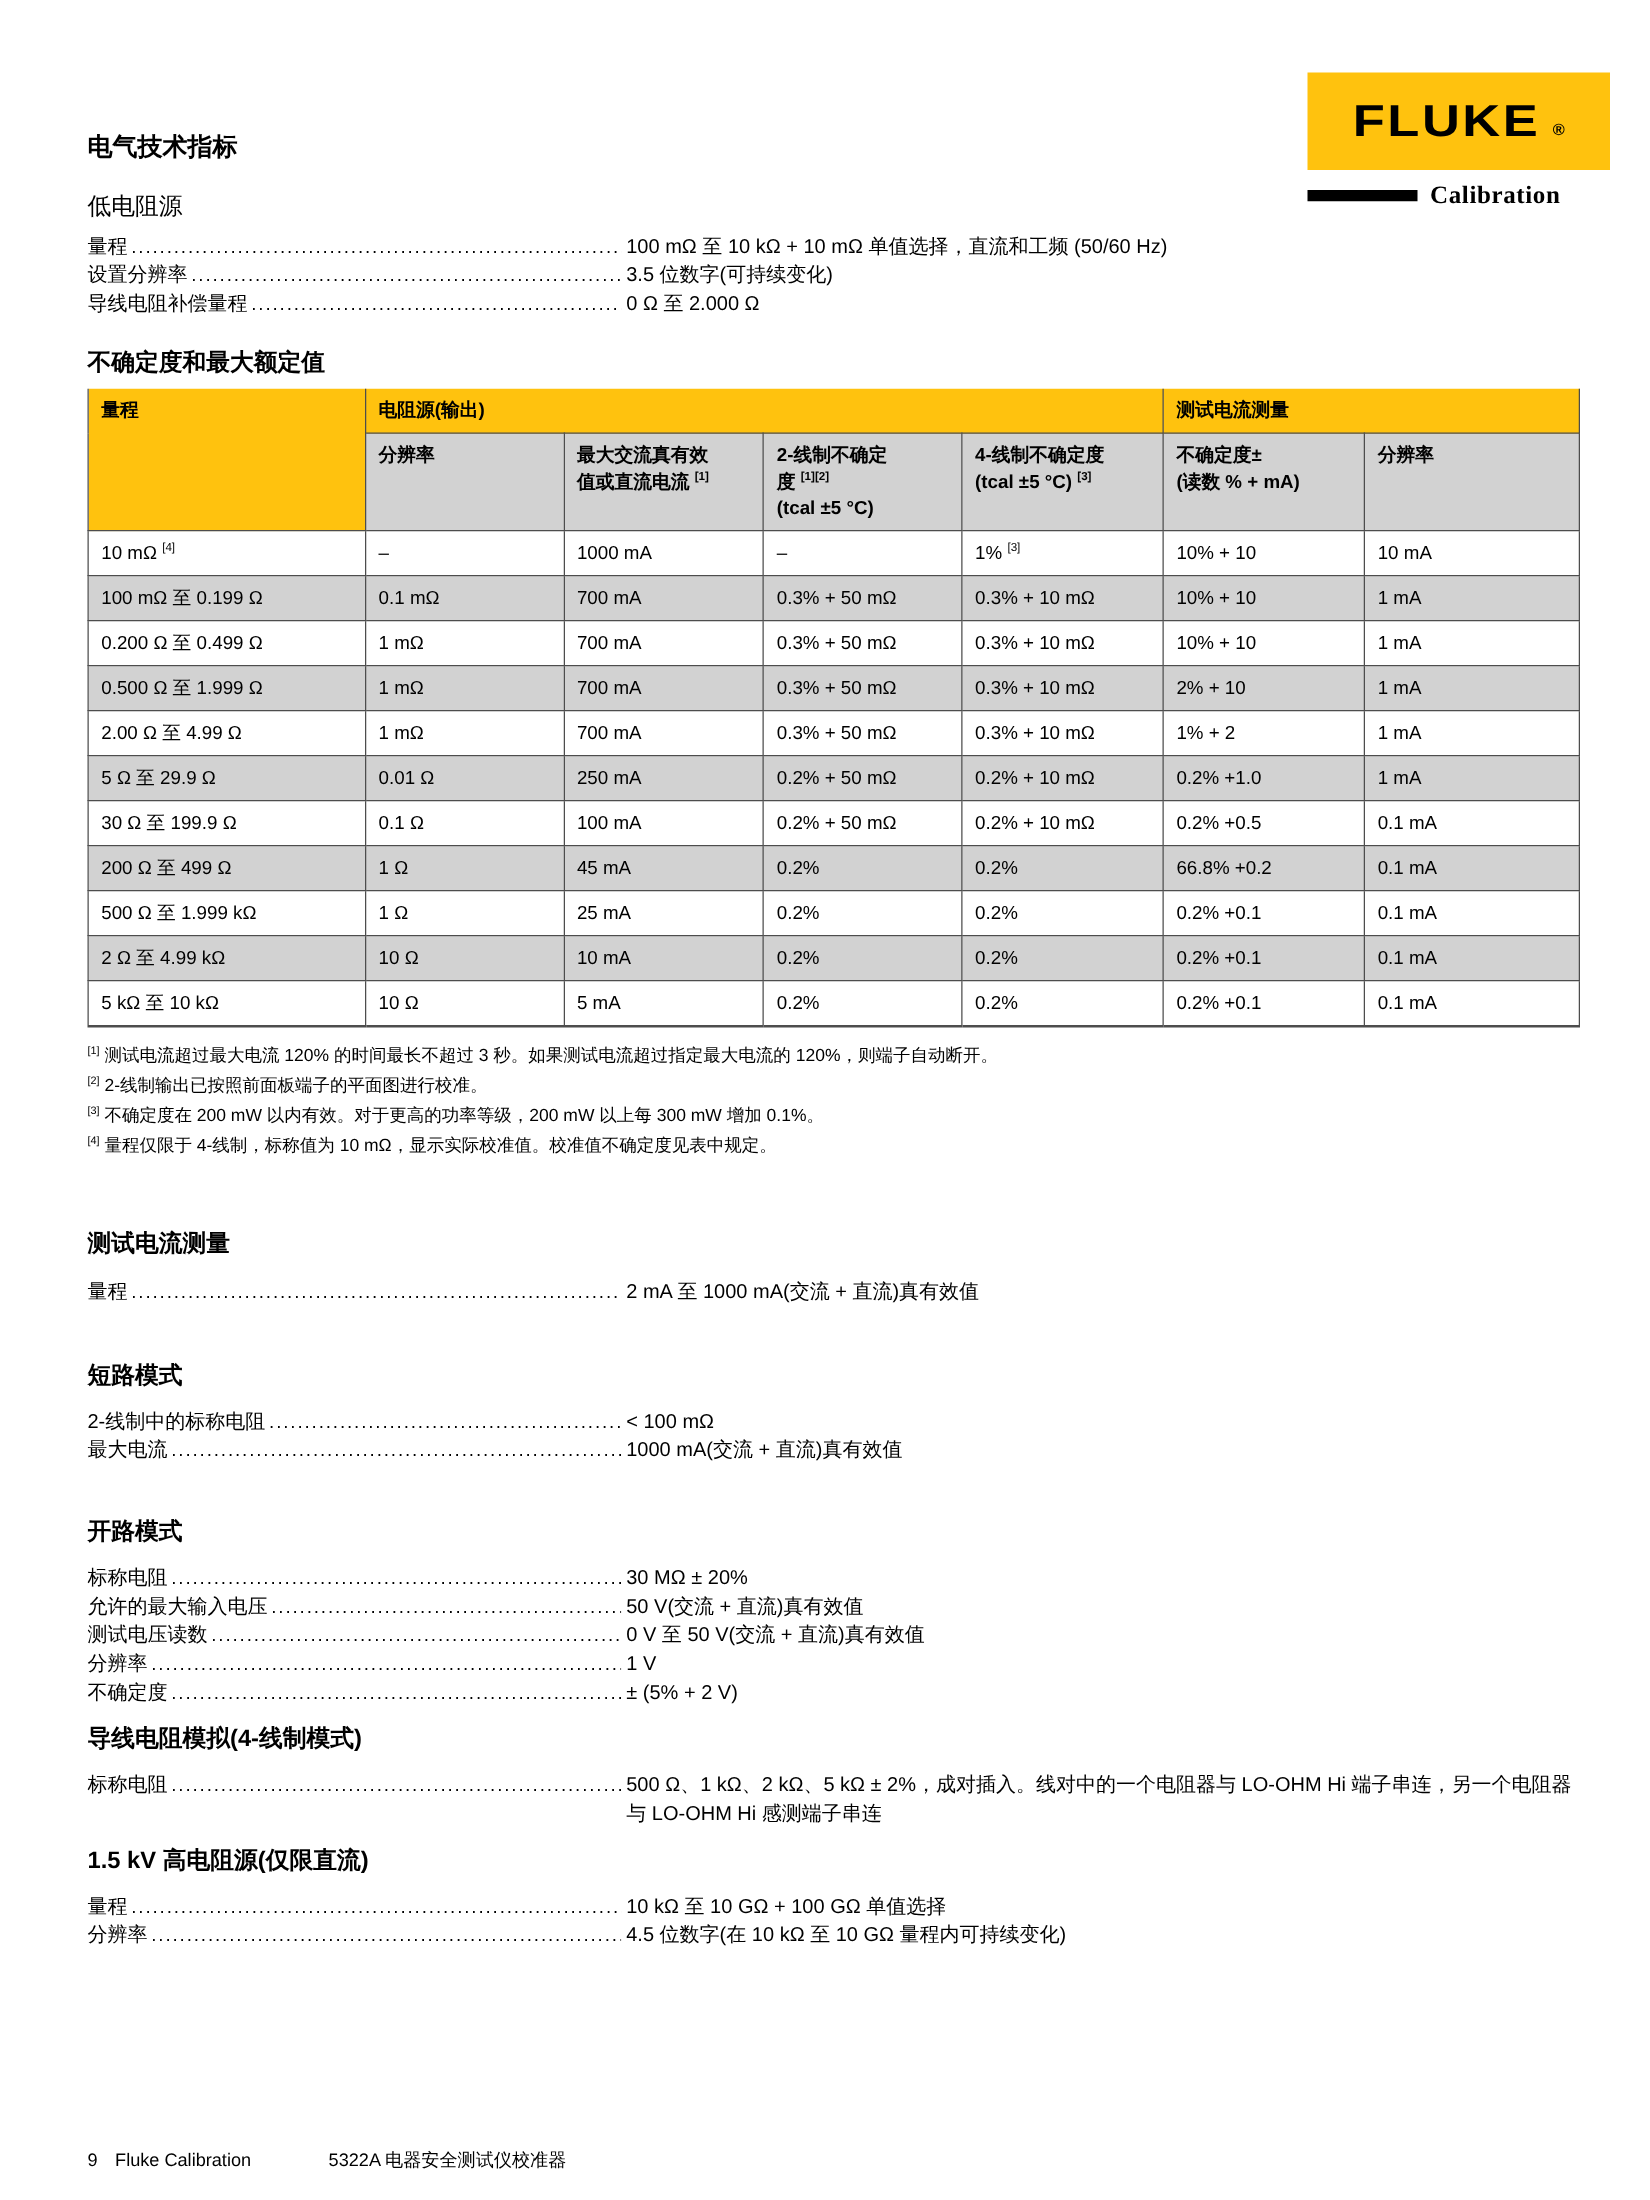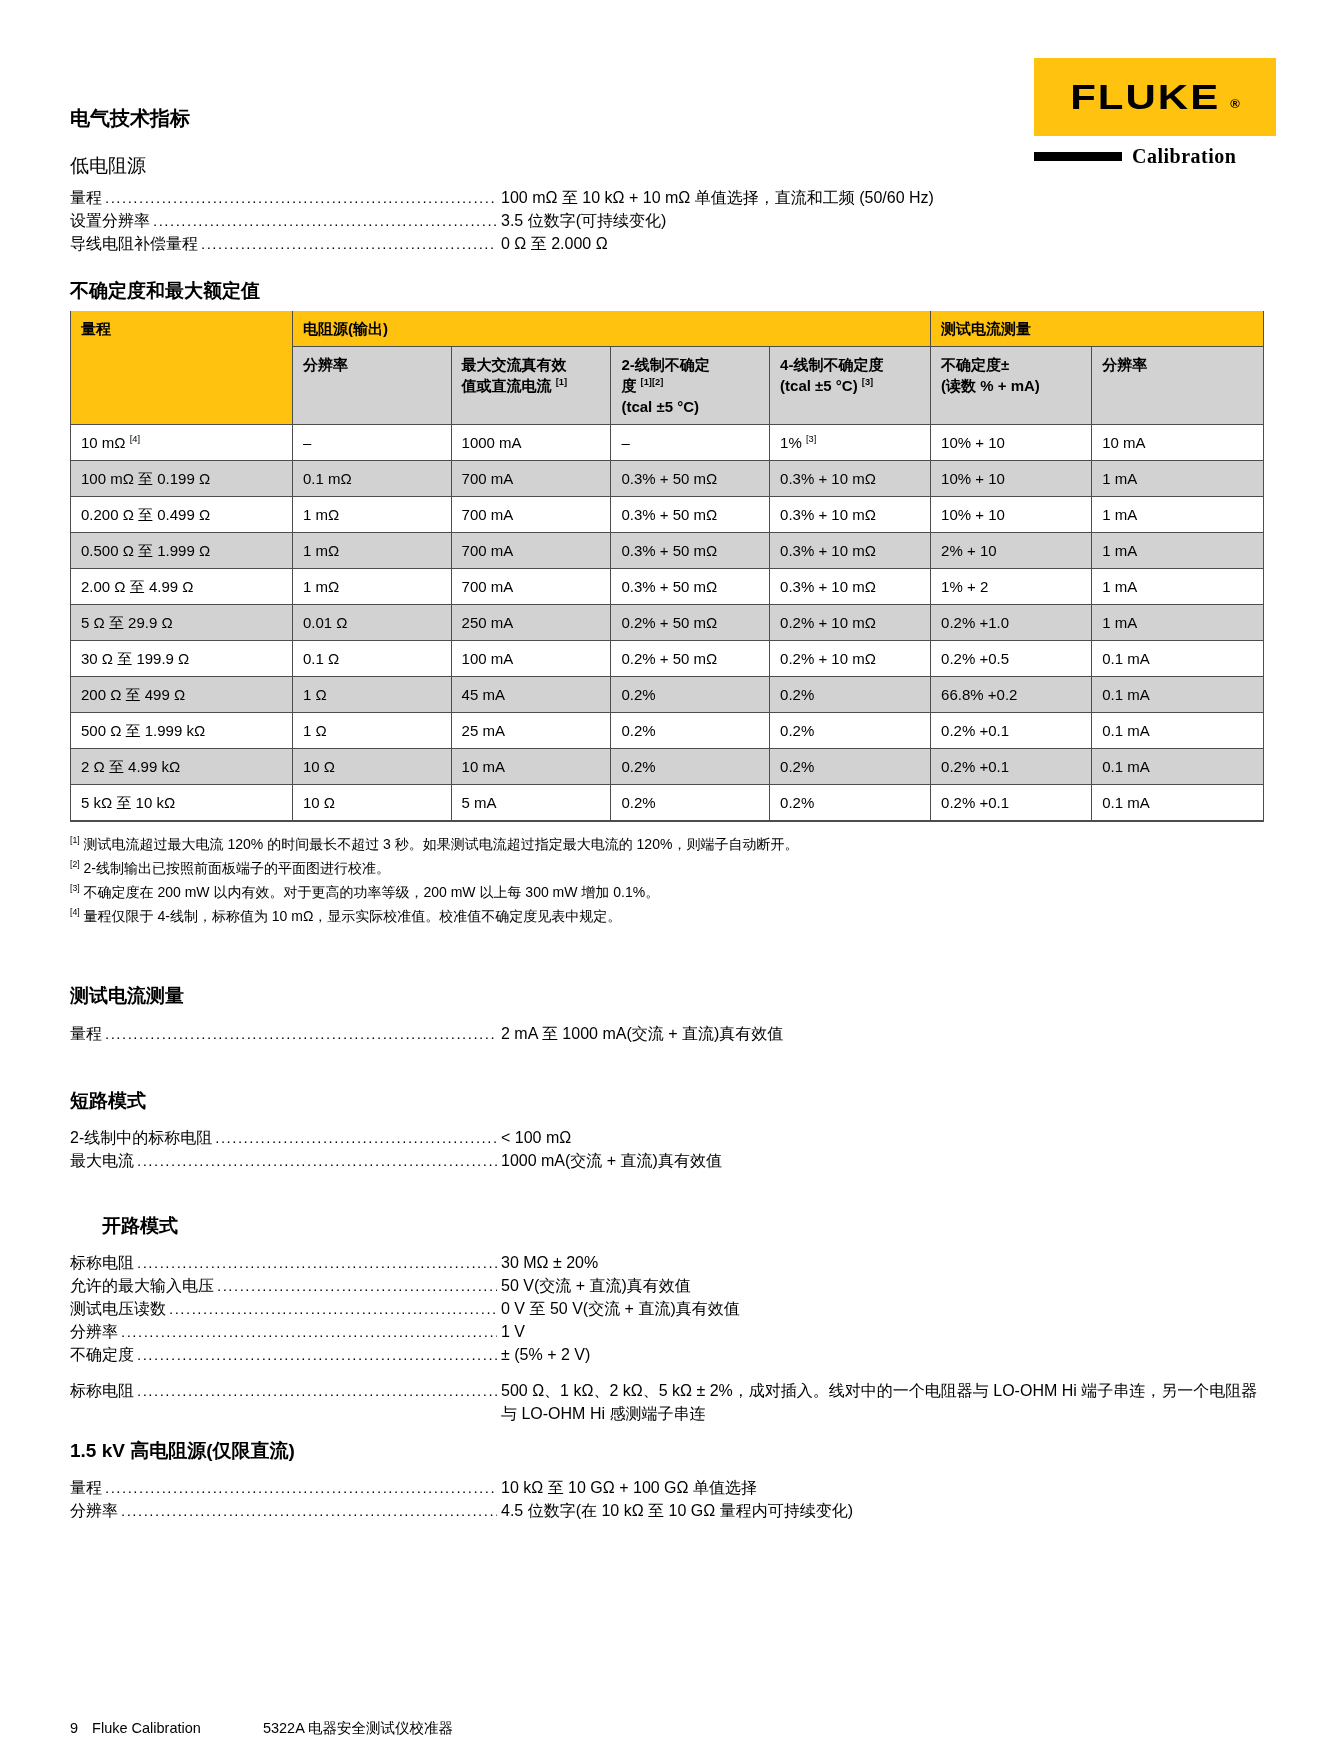--- a/index.html
+++ b/index.html
@@ -8,21 +8,21 @@
     position: relative;
     width: 1320px;
     height: 1760px;
     background: #ffffff;
     color: #000000;
     font-family: "Liberation Sans", sans-serif;
     overflow: hidden;
   }
 
   
-  .logo-block { position: absolute; top: 58px; right: 44px; width: 242px; }
+  .logo-block { position: absolute; top: 58px; right: 32px; width: 242px; }
   .logo-box {
     width: 242px; height: 78px; background: #FFC20E;
     display: flex; align-items: center; justify-content: center;
   }
   .logo-text {
     font-size: 42px; font-weight: 800; letter-spacing: 2px; color: #000;
     transform: scaleY(0.85); display: inline-block;
   }
   .logo-reg { font-size: 13px; font-weight: 700; margin-left: 10px; position: relative; top: 6px; }
   .logo-sub { display: flex; align-items: center; margin-top: 9px; font-family: Liberation Serif, serif; }
@@ -63,21 +63,21 @@
   .spec-table tbody tr.alt td { background: #d2d2d2; }
   .spec-table tbody tr:last-child td { border-bottom: 2px solid #4d4d4d; }
   sup { font-size: 0.62em; vertical-align: super; line-height: 0; }
 
   
   .footnotes { margin-top: 10px; font-size: 14px; line-height: 24px; }
 
   
   .mt-s1 { margin-top: 56px; }
   .mt-s2 { margin-top: 44px; }
-  .mt-s3 { margin-top: 42px; margin-left: 32px; }
+  .mt-s3 { margin-top: 42px; }
   .mt-s4 { margin-top: 14px; }
   .mt-line { margin-top: 13px; }
 
   
   .footer {
     position: absolute; left: 70px; bottom: 22px;
     font-size: 14.5px; display: flex; align-items: baseline;
   }
   .footer .pgnum { margin-right: 14px; }
   .footer .brand { margin-right: 62px; }
@@ -341,20 +341,21 @@
           <div class="spec-lead">
               <span class="spec-lbl">不确定度</span>
               <span class="spec-dots dots">........................................................................................................................................................................................................</span>
             </div>
           <div class="spec-val">± (5% + 2 V)</div>
         </div>
       </div>
     </section>
 
     <section>
+      <h2 class="sec mt-s4">导线电阻模拟(4-线制模式)</h2>
       <div class="spec-group mt-line">
         <div class="spec-row">
           <div class="spec-lead">
               <span class="spec-lbl">标称电阻</span>
               <span class="spec-dots dots">........................................................................................................................................................................................................</span>
             </div>
           <div class="spec-val">500 Ω、1 kΩ、2 kΩ、5 kΩ ± 2%，成对插入。线对中的一个电阻器与 LO-OHM Hi 端子串连，另一个电阻器与 LO-OHM Hi 感测端子串连</div>
         </div>
       </div>
     </section>

